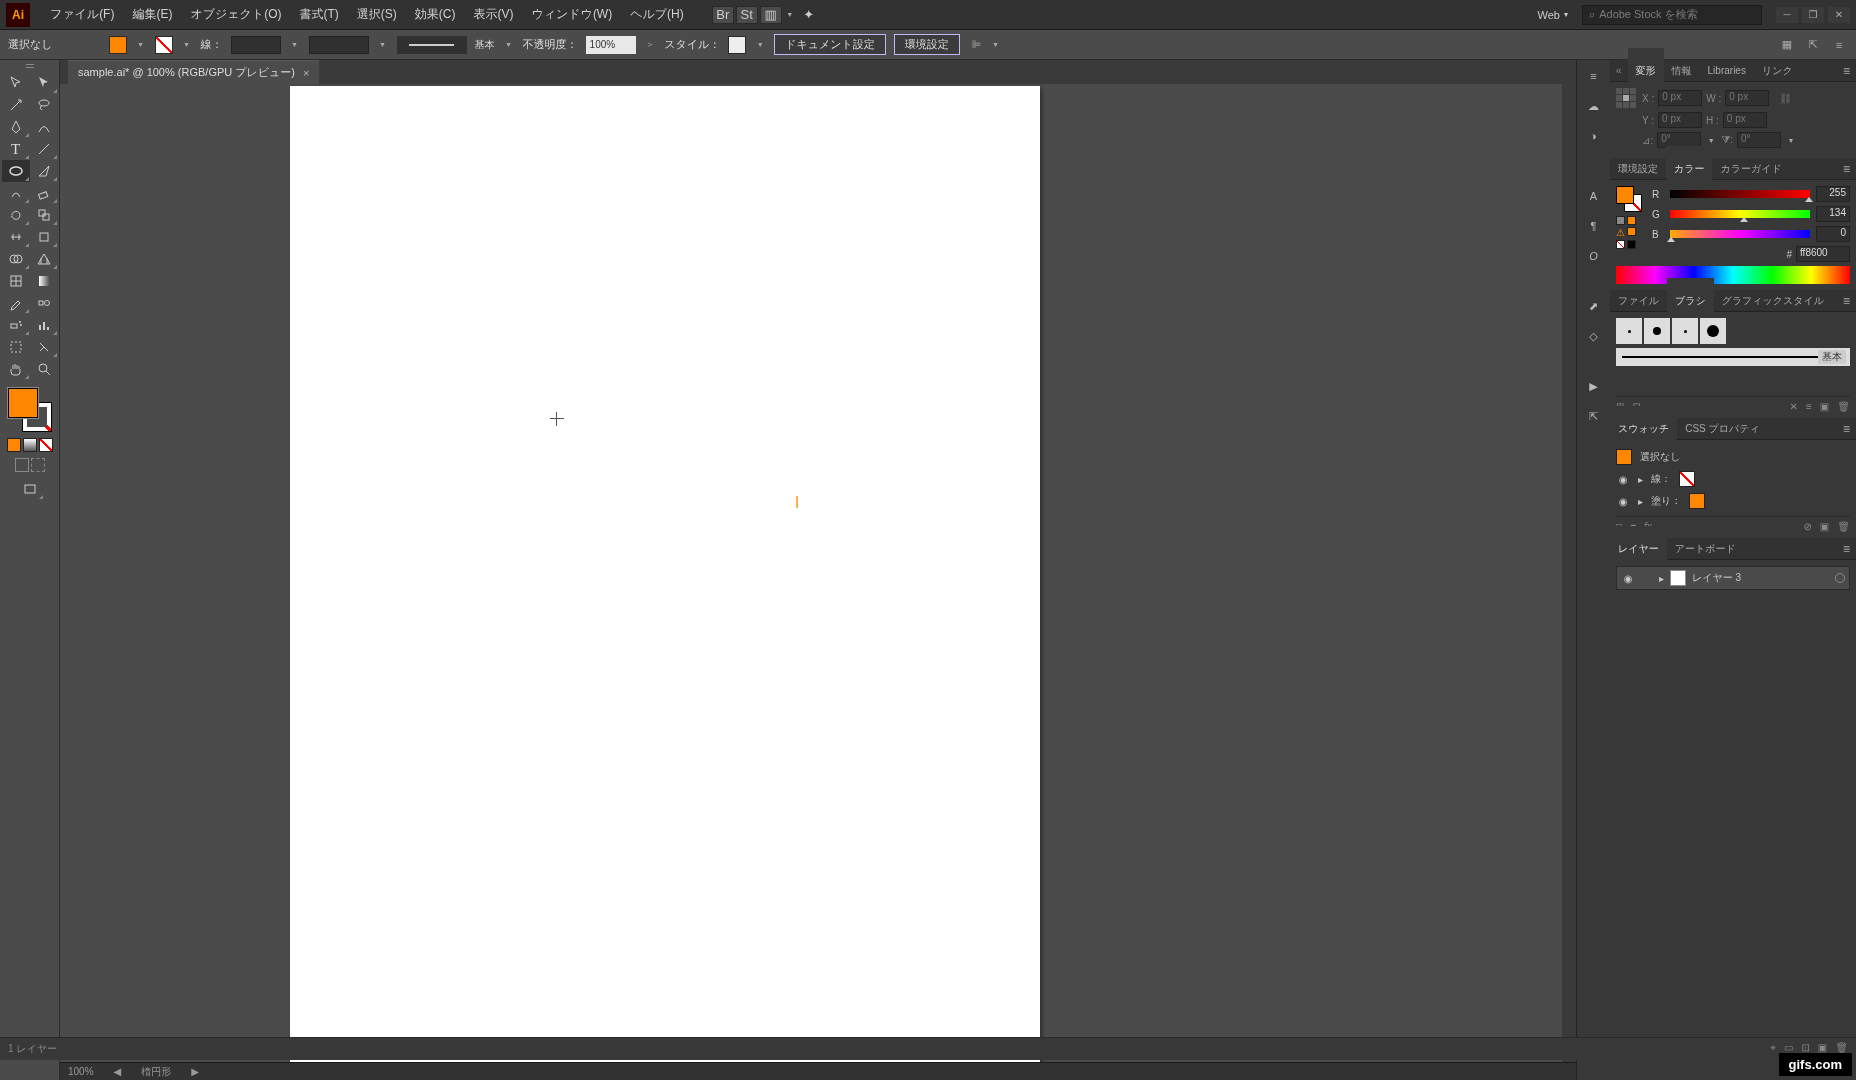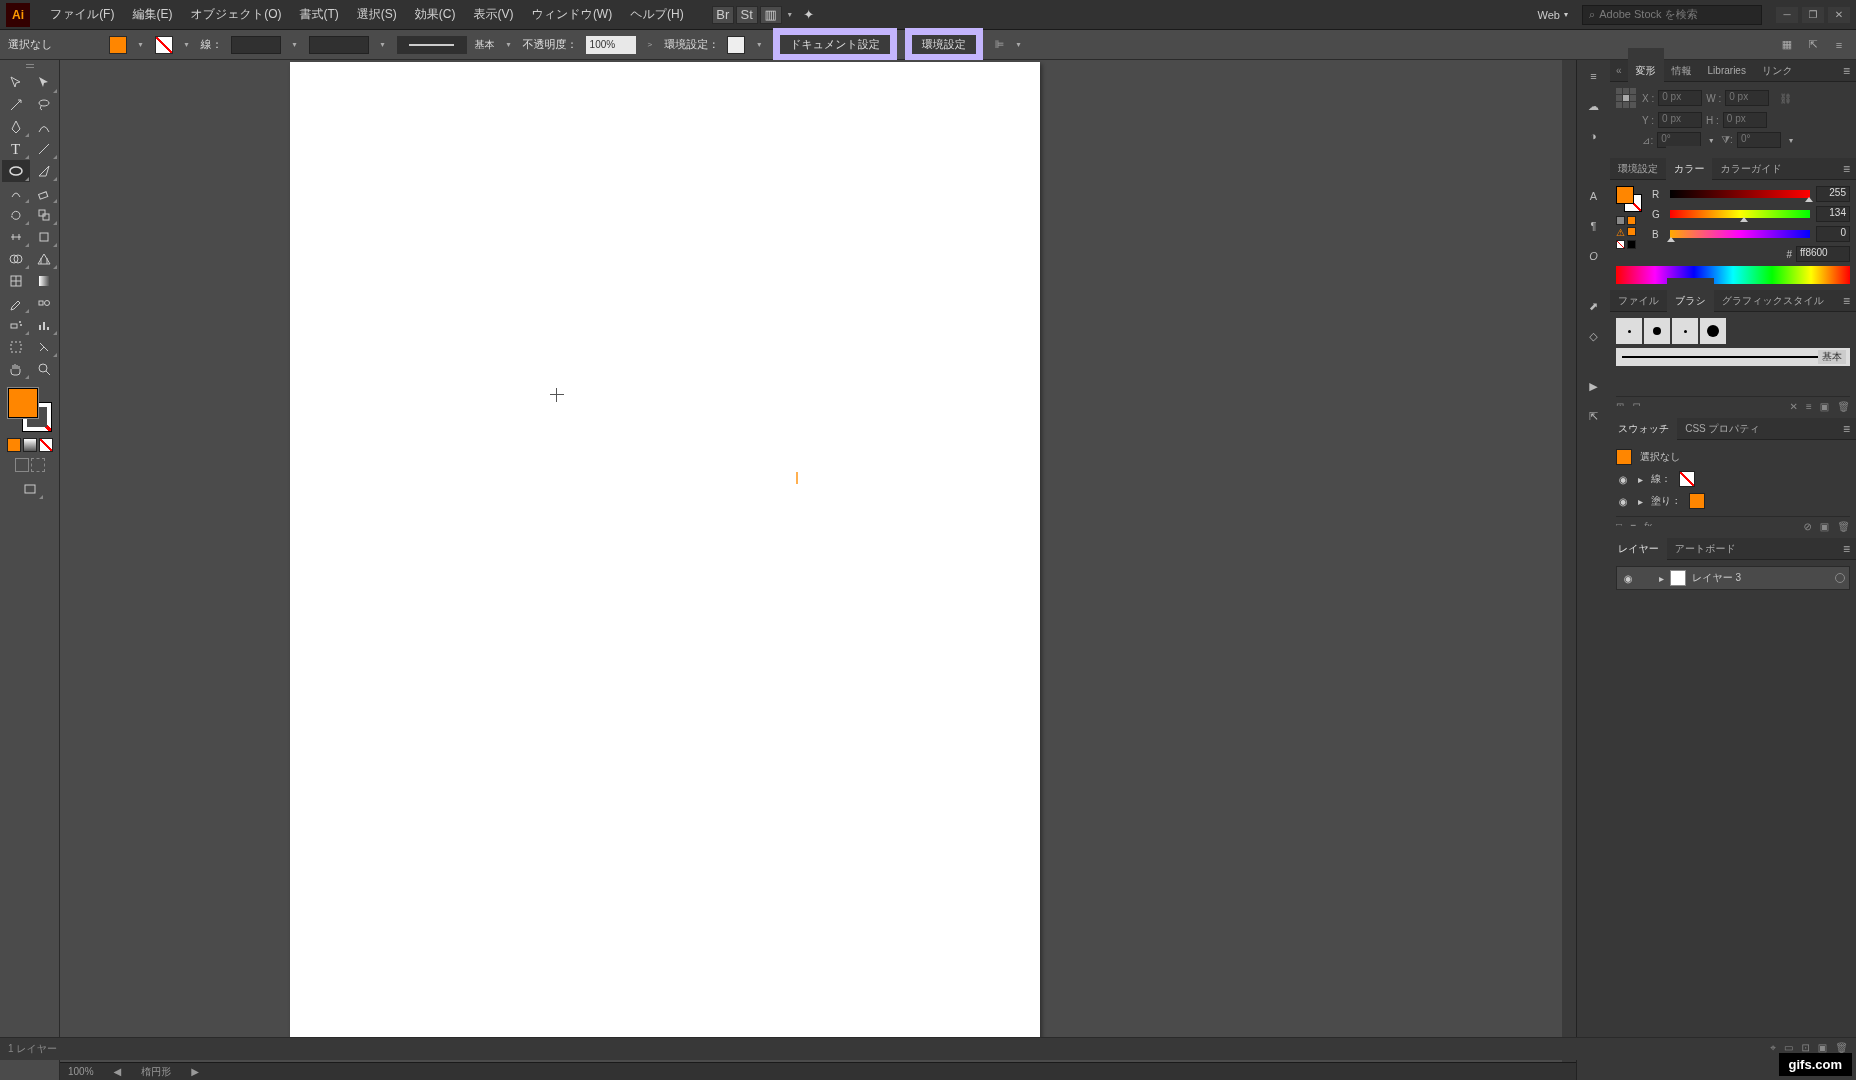--- a/index.html
+++ b/index.html
@@ -17,21 +17,21 @@
 .cb-label { font-size:11px; color:#ddd;}
 .swatch { width:18px; height:18px; border:1px solid #2a2a2a;}
 .swatch.orange { background:#ff8600;}
 .swatch.none { background:#fff; position:relative;}
 .swatch.none::after{content:"";position:absolute;left:0;top:0;right:0;bottom:0;background:linear-gradient(to top right,transparent 45%,red 45%,red 55%,transparent 55%);}
 .drop-arrow{ font-size:8px; color:#aaa; padding:0 4px;}
 .stroke-w { width:50px; height:18px; background:#303030; border:1px solid #222; display:flex; align-items:center; justify-content:flex-end; padding-right:4px; color:#aaa;}
 .opacity-box{ width:50px; height:18px; background:#e8e8e8; color:#333; display:flex; align-items:center; padding:0 4px; font-size:10px;}
 .brush-prev{ width:70px; height:18px; background:#303030; display:flex; align-items:center; justify-content:center;}
 .brush-prev .line{ width:45px; height:2px; background:#ccc;}
-.btn-box{ padding:2px 10px; background:#3b3b3b; border:7px solid #c4b5fd; font-size:11px; color:#ddd;}
+.btn-box{ padding:2px 10px; background:#3b3b3b; border:1px solid #c4b5fd; font-size:11px; color:#ddd;}
 .main { display:flex; height:calc(100% - 60px);}
 .tools { width:60px; background:#4b4b4b; border-right:1px solid #2a2a2a; display:flex; flex-direction:column; align-items:center; padding-top:4px;}
 .tools .dbl{ width:8px; height:4px; border-top:1px solid #888; border-bottom:1px solid #888; margin-bottom:4px;}
 .tool-grid{ display:grid; grid-template-columns:28px 28px; }
 .tool{ width:28px; height:22px; display:flex; align-items:center; justify-content:center; color:#ccc; position:relative;}
 .tool.sel{ background:#303030;}
 .tool svg{ width:16px; height:16px; }
 .tool .corner{ position:absolute; right:1px; bottom:1px; width:0;height:0;border-left:4px solid transparent;border-bottom:4px solid #888;}
 .fill-stroke{ margin-top:8px; width:44px; height:44px; position:relative;}
 .fs-fill{ position:absolute; left:0; top:0; width:30px; height:30px; background:#ff8600; border:1px solid #000; box-shadow:0 0 0 1px #888;}
@@ -139,21 +139,21 @@
   <div style="width:60px;height:18px;background:#303030;border:1px solid #222"></div>
     <span class="drop-arrow">▾</span>
   <div class="brush-prev">
       <div class="line"></div>
     </div>
   <span class="cb-label" style="font-size:10px">基本</span>
     <span class="drop-arrow">▾</span>
   <span class="cb-label">不透明度：</span>
   <div class="opacity-box">100%</div>
   <span class="drop-arrow">&gt;</span>
-  <span class="cb-label">環境設定：</span>
+  <span class="cb-label">スタイル：</span>
   <div class="swatch" style="background:#eee"></div>
     <span class="drop-arrow">▾</span>
   <div class="btn-box">ドキュメント設定</div>
   <div class="btn-box">環境設定</div>
   <span style="color:#aaa;margin-left:4px">⊫</span>
     <span class="drop-arrow">▾</span>
   <div class="control-right">
     <div class="ctrl-ico">▦</div>
     <div class="ctrl-ico">⇱</div>
     <div class="ctrl-ico">≡</div>
@@ -357,20 +357,26 @@
     </div>
     <div class="tool" style="margin-top:6px">
         <svg viewBox="0 0 16 16">
           <rect x="3" y="4" width="10" height="8" fill="none" stroke="#ccc"></rect>
         </svg>
         <div class="corner"></div>
       </div>
   </div>
 
   <div class="doc-area">
+    <div class="doc-tabs">
+      <div class="doc-tab">
+        <span>sample.ai* @ 100% (RGB/GPU プレビュー)</span>
+        <span class="x">×</span>
+      </div>
+    </div>
     <div class="canvas-wrap">
       <div class="artboard"></div>
       <div class="crosshair"></div>
       <div class="tiny-mark"></div>
       <div class="scroll-v"></div>
     </div>
   </div>
 
   <div class="collapsed-dock">
     <div class="dock-ico">≡</div>

